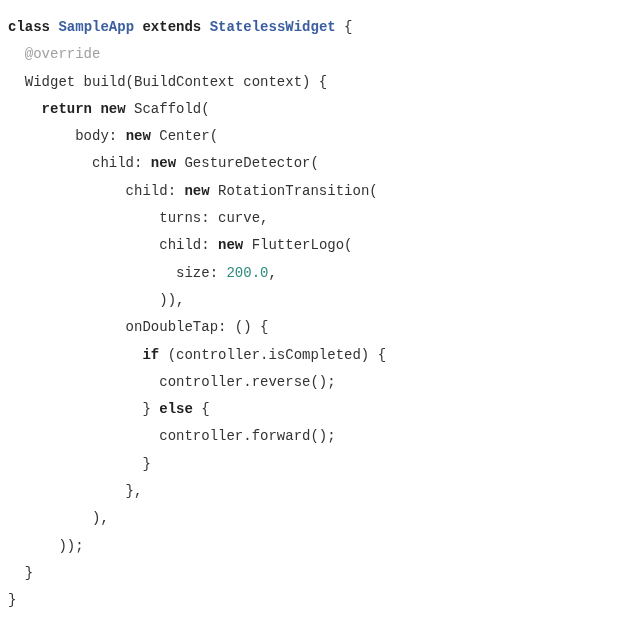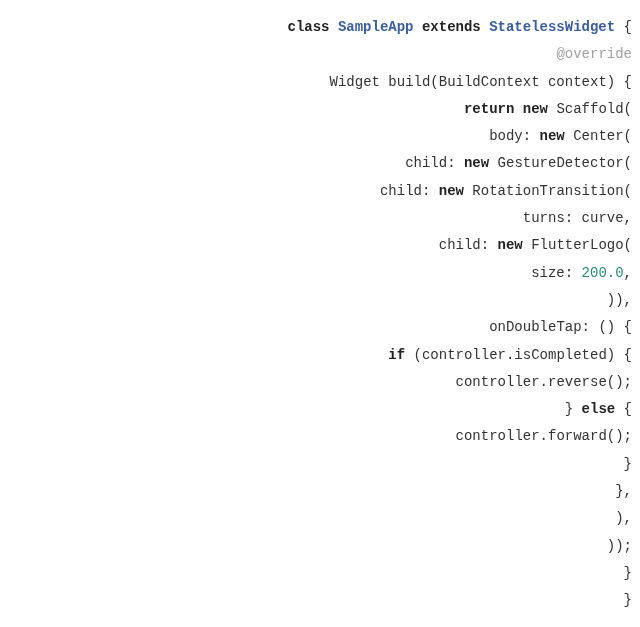--- a/index.html
+++ b/index.html
@@ -1,15 +1,15 @@
 <!DOCTYPE html>
 <html><head>
   <meta charset="utf-8">
   <style>
-    * { margin: 0; padding: 0; box-sizing: border-box; text-align: right; }
+    * { margin: 0; padding: 0; box-sizing: border-box; }
     body {
       font-family: "Menlo", "Consolas", "Courier New", monospace;
       font-size: 14px;
       line-height: 1.95;
       background: #ffffff;
       color: #333333;
       padding: 14px 8px;
       width: 640px;
     }
     .code-block {

